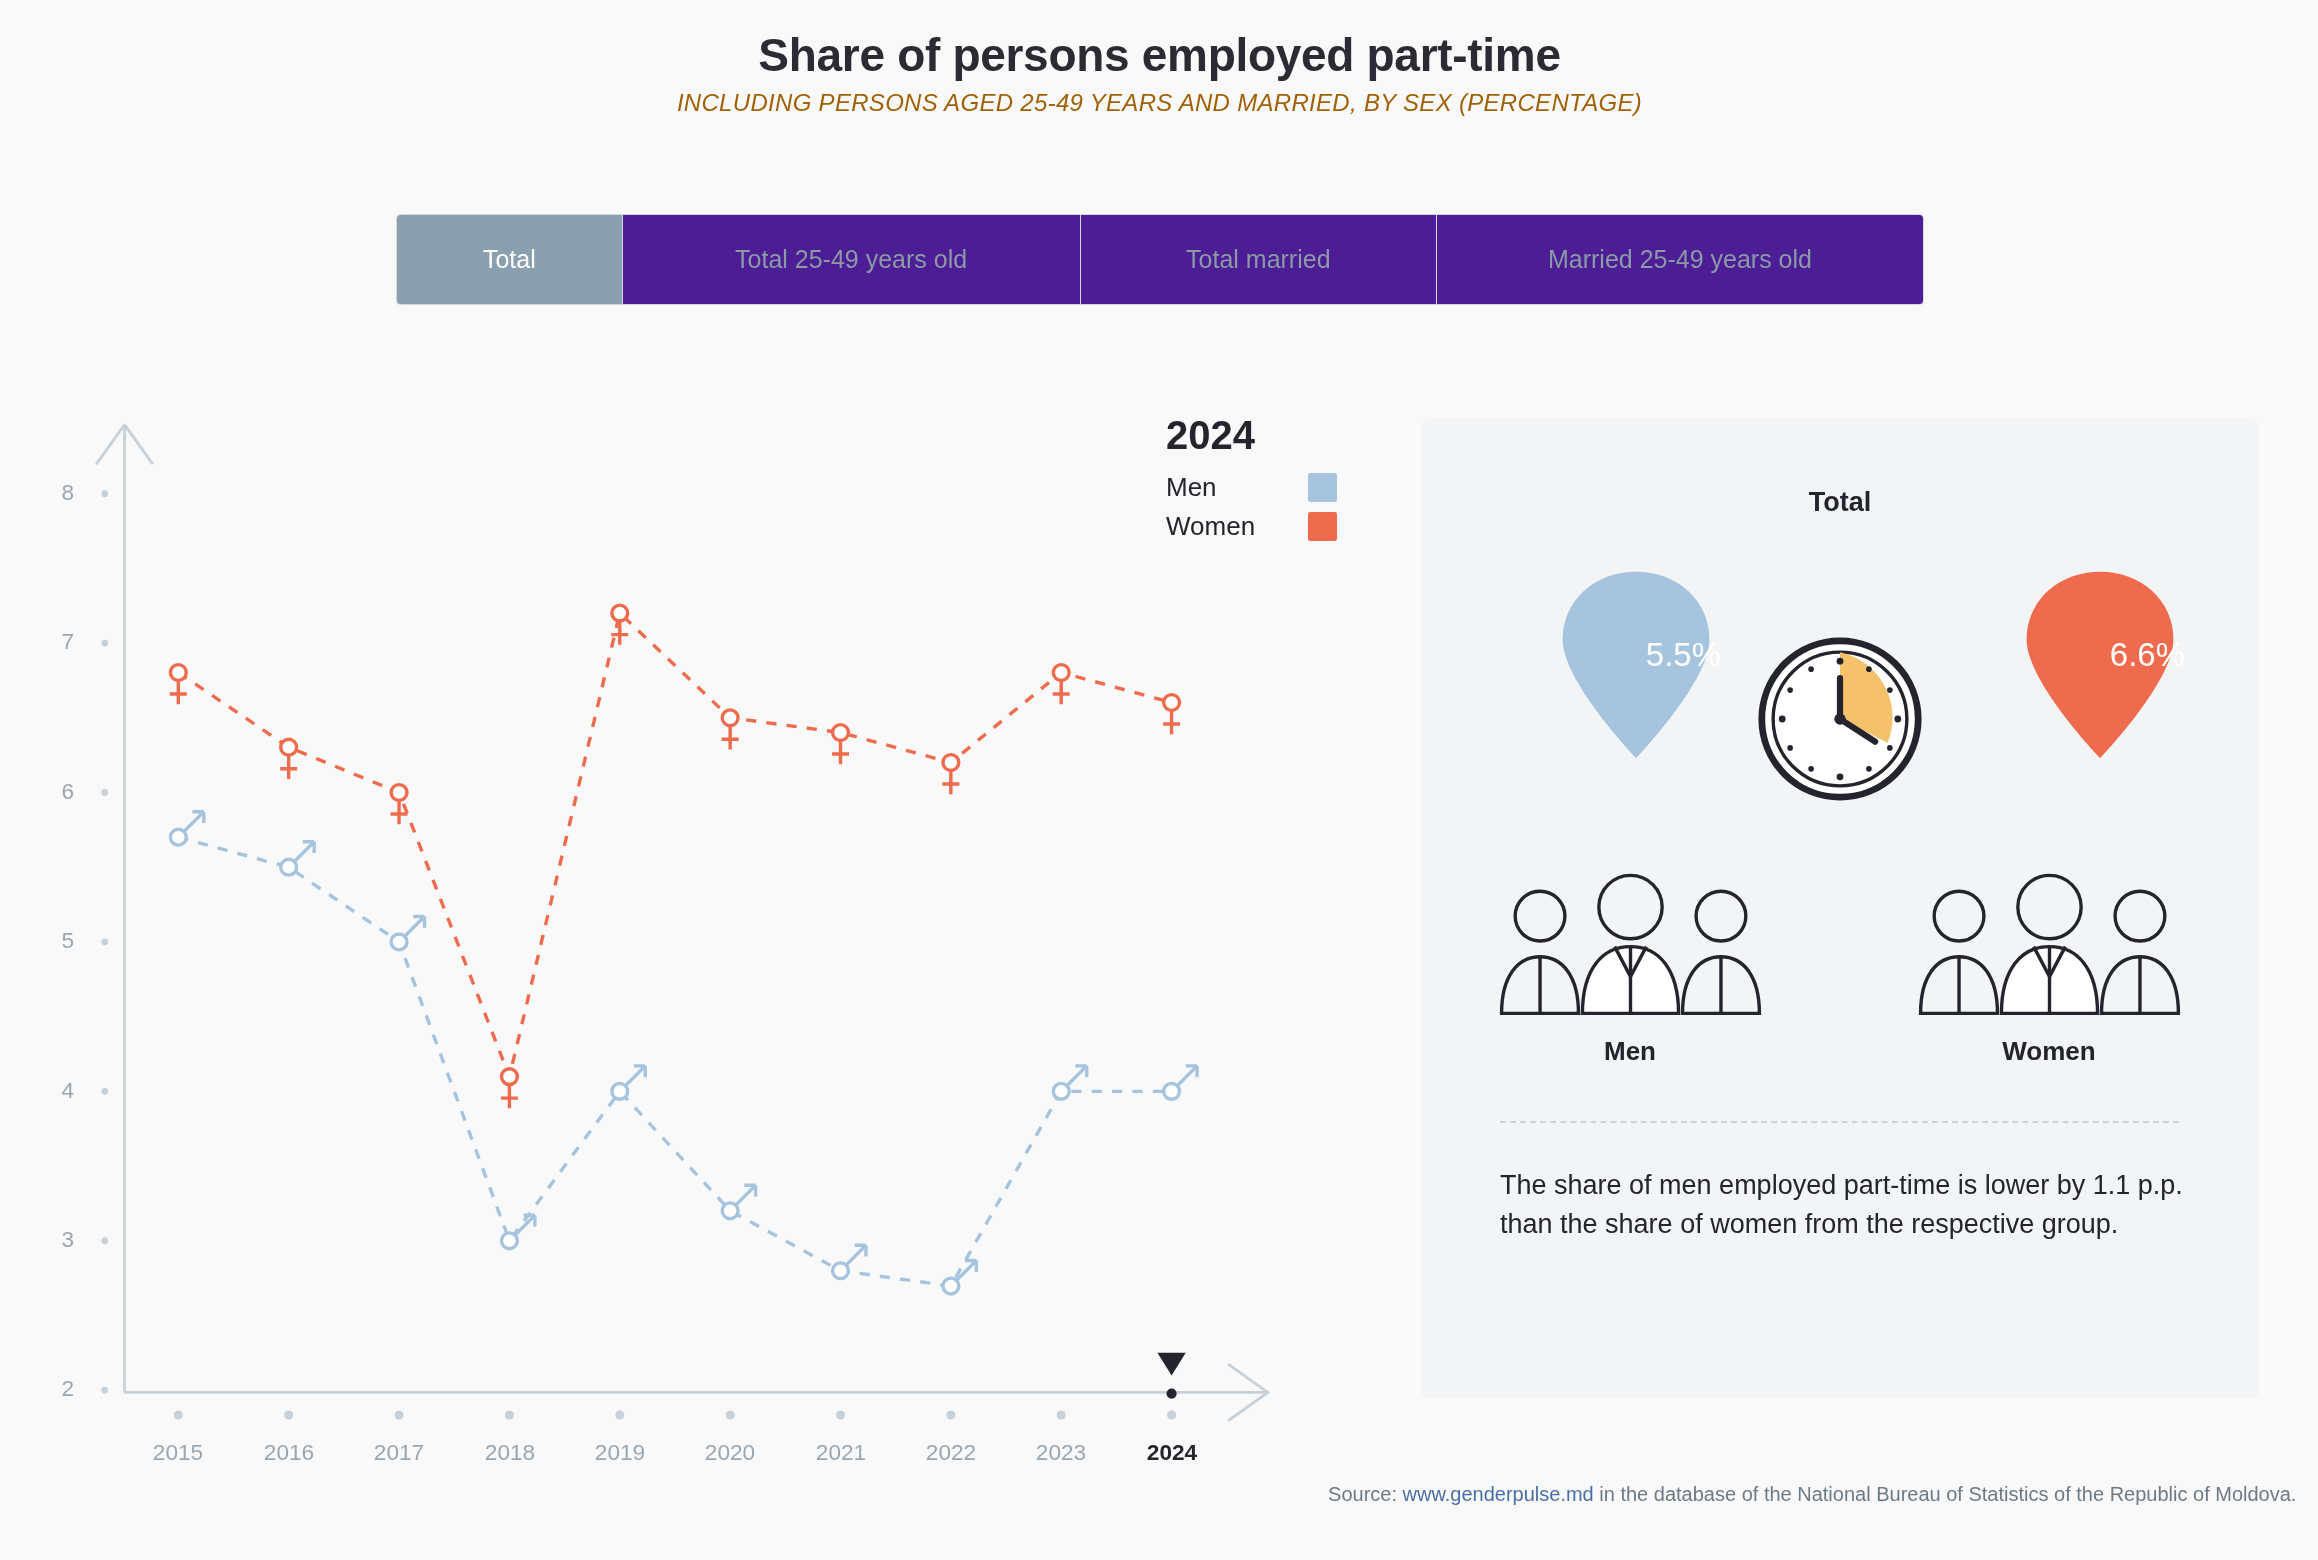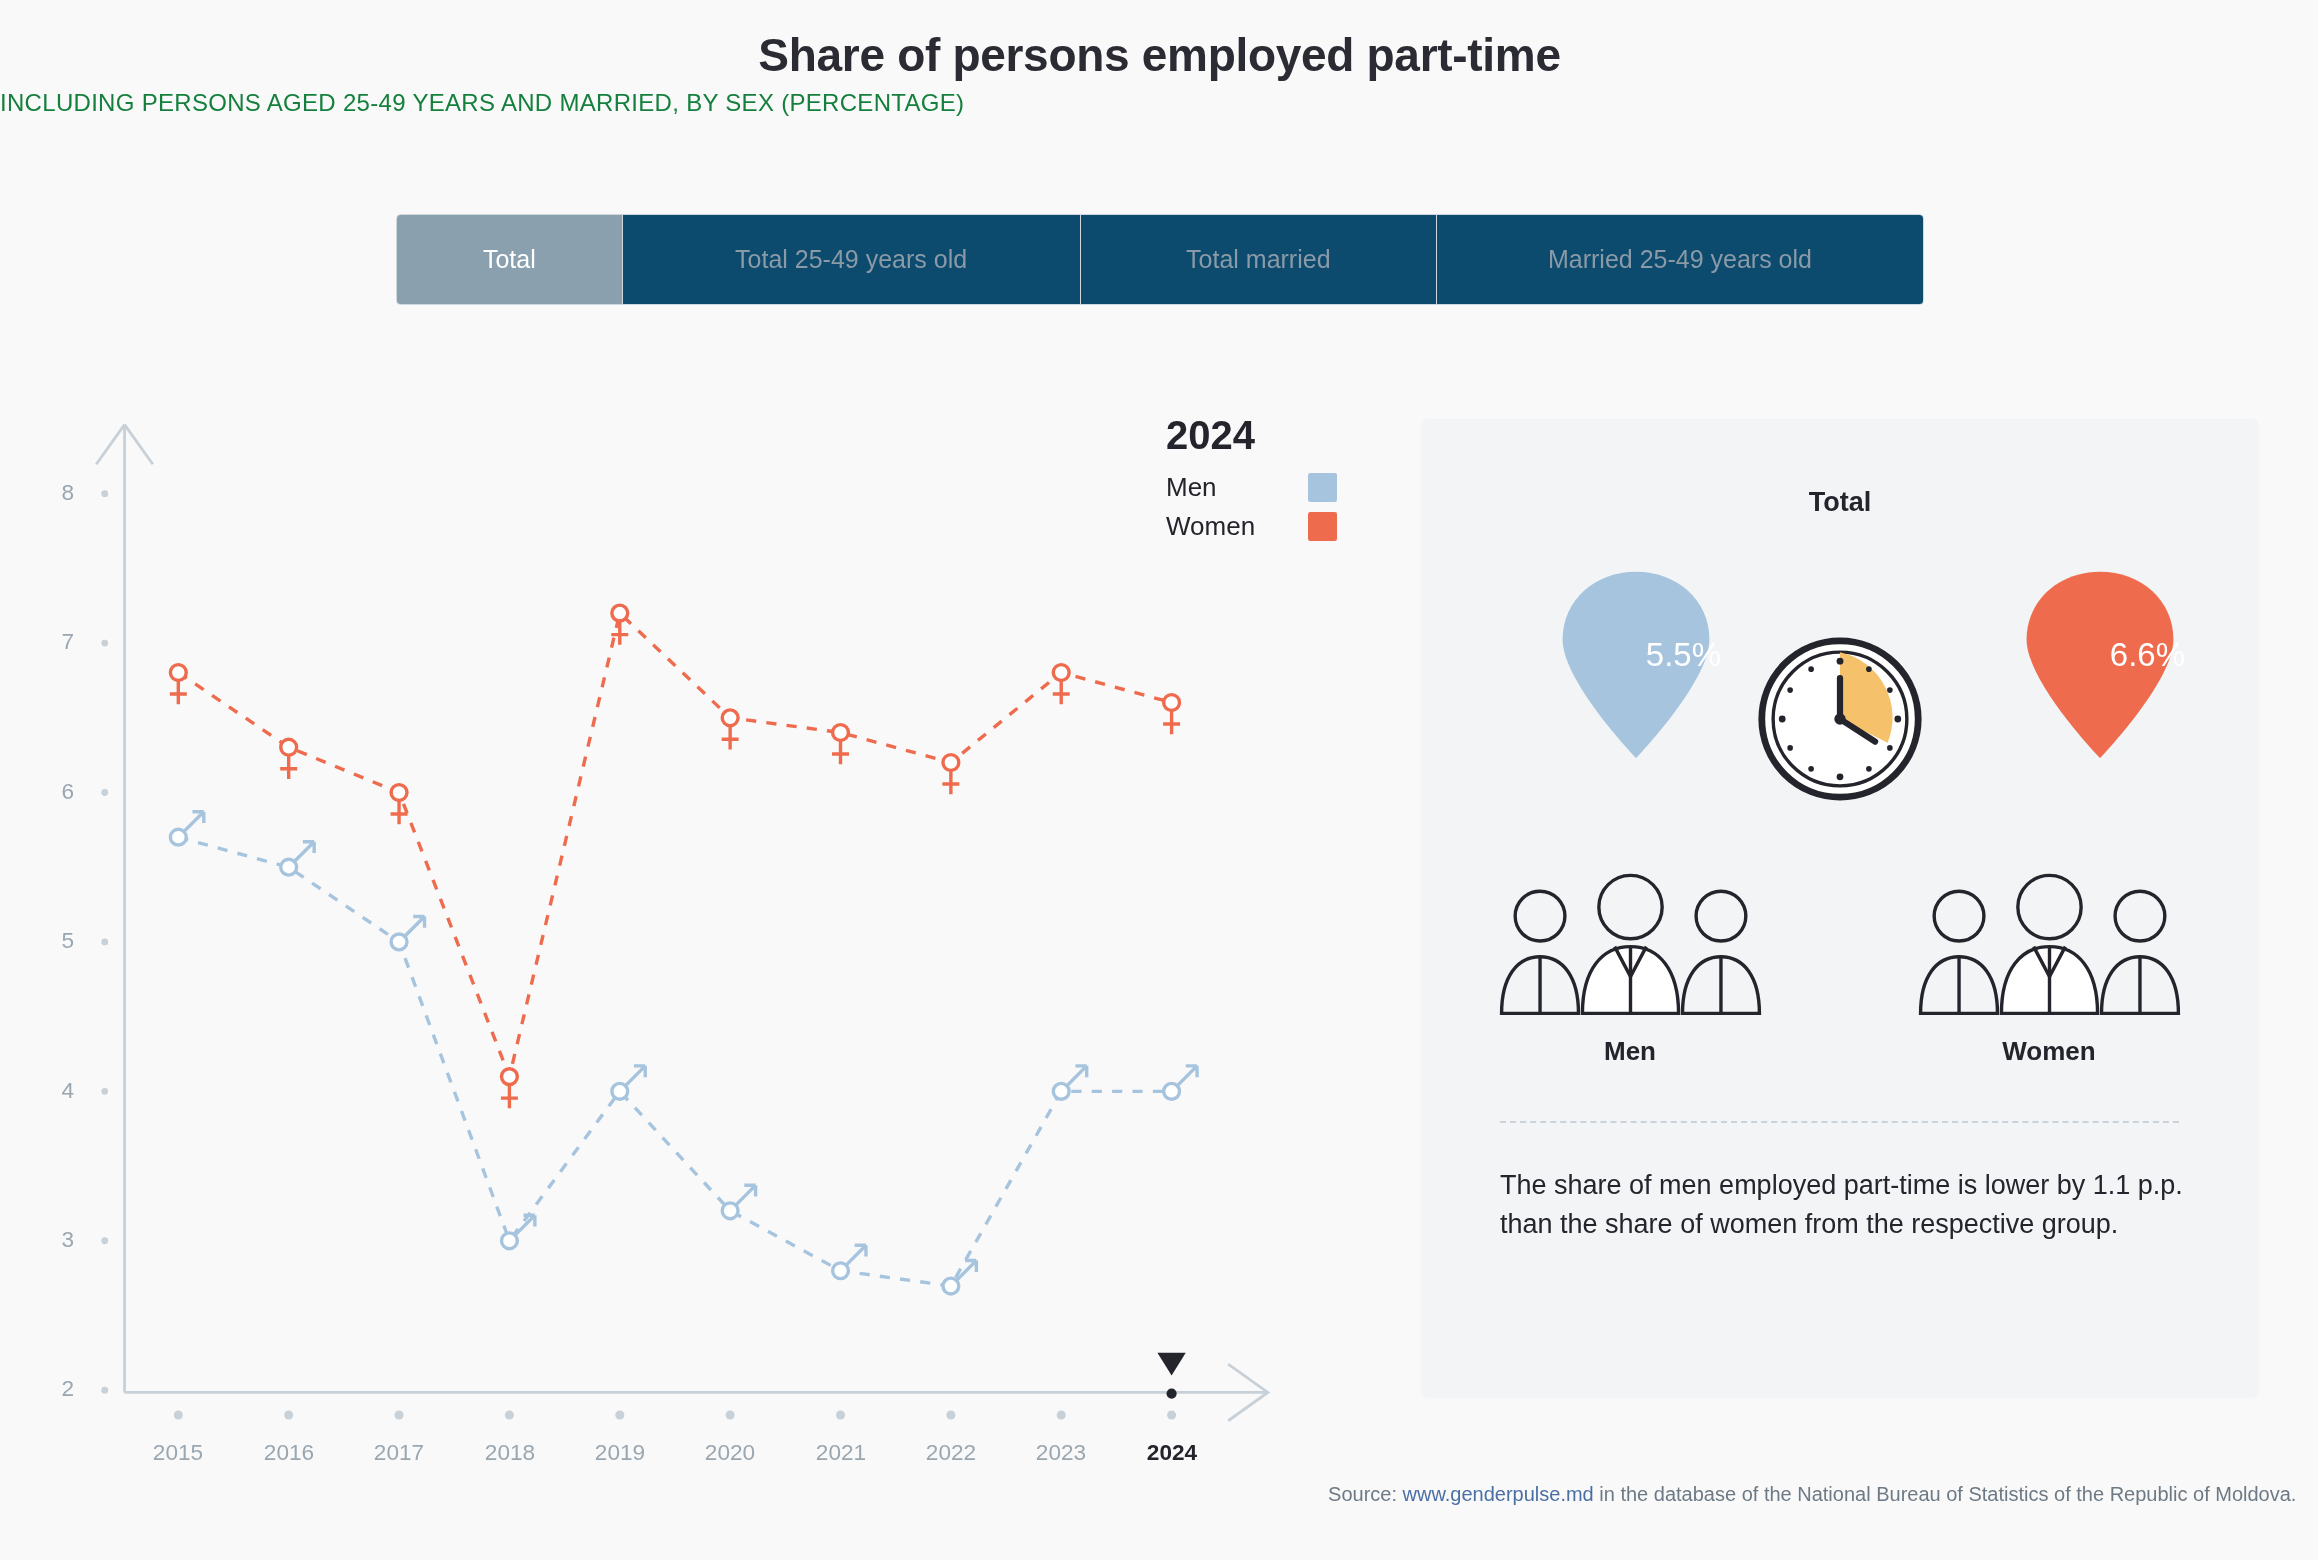--- a/index.html
+++ b/index.html
@@ -14,38 +14,39 @@
 
   
   .title {
     position: absolute; top: 28px; left: 0; width: 2319px;
     text-align: center;
     font-size: 46px; font-weight: bold; color: #2b2b33;
     letter-spacing: -0.3px;
   }
   .subtitle {
     position: absolute; top: 89px; left: 0; width: 2319px;
-    font-size: 24px; color: #15803d; letter-spacing: 0.3px;
+    text-align: center;
+    font-size: 24px; color: #a16207; letter-spacing: 0.3px; font-style: italic;
   }
 
   
   .tabs {
     position: absolute; top: 214px; left: 396px;
     width: 1528px; height: 91px;
     display: flex;
     border: 1.1px solid #cfd8de;
     border-radius: 4.5px;
     overflow: hidden;
     background: #ffffff;
   }
   .tab {
     display: flex; align-items: center; justify-content: center;
     font-size: 25px; color: #8a9aa6;
     border-right: 1.1px solid #cfd8de;
-    background: #0c4a6e;
+    background: #4c1d95;
     cursor: pointer;
   }
   .tab:last-child { border-right: none; }
   .tab.active { background: #8ba0af; color: #ffffff; font-weight: normal; }
   .tab-0 { width: 226px; }
   .tab-1 { width: 459px; }
   .tab-2 { width: 357px; }
   .tab-3 { width: 487px; }
 
   

